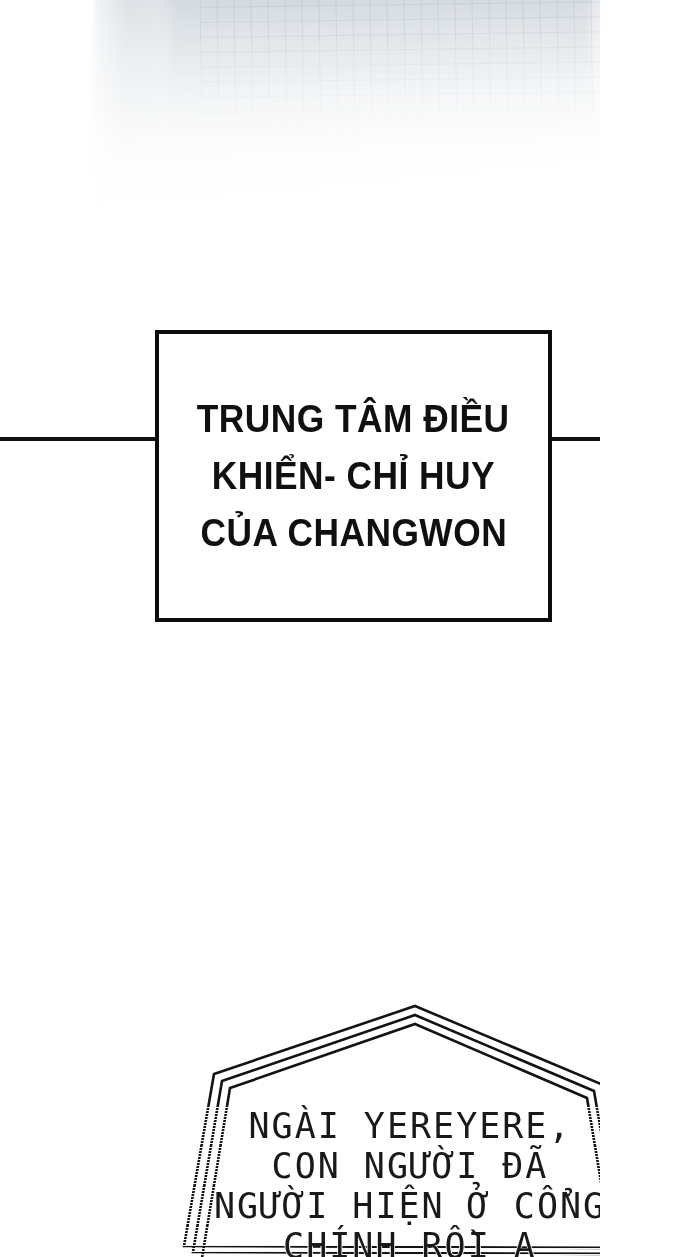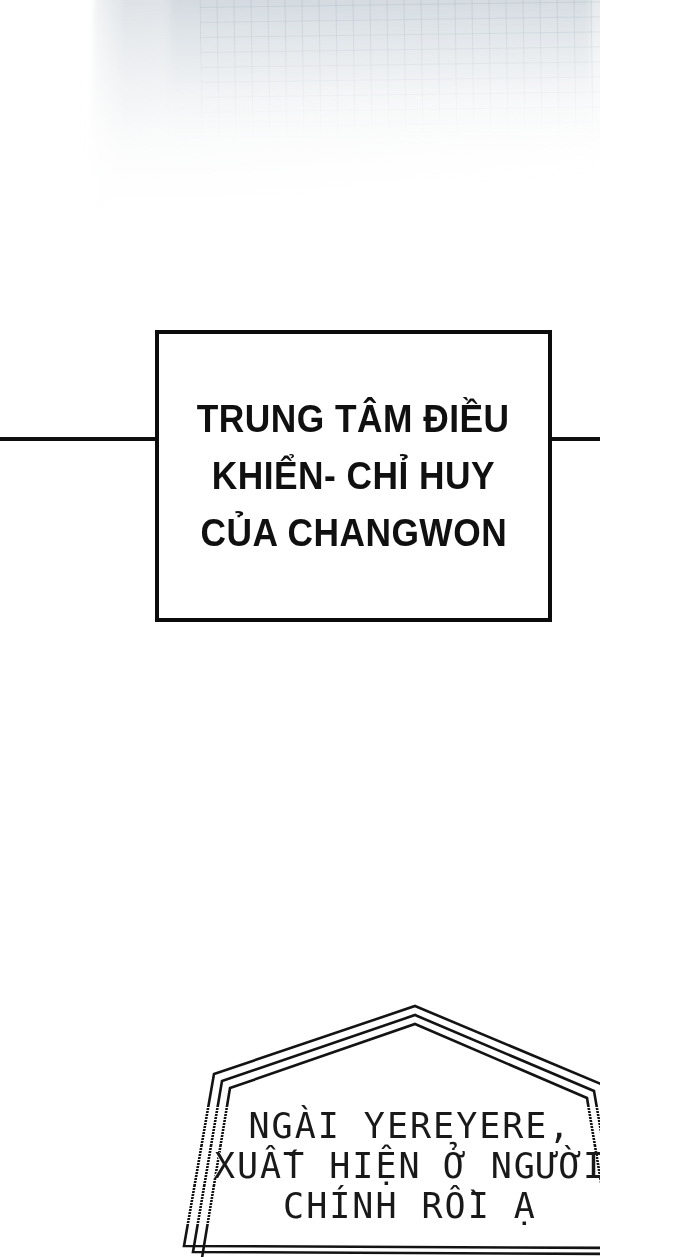--- a/index.html
+++ b/index.html
@@ -213,18 +213,19 @@
     <svg width="500" height="258" viewBox="0 0 500 258">
 
       <polygon points="255,10 437,86 466,240 28,238 58,76" fill="#ffffff" stroke="none"></polygon>
 
       <polygon points="255,4 441,82 470,246 24,244 54,72" fill="none" stroke="#141313" stroke-width="2.6" stroke-linejoin="miter"></polygon>
       <polygon points="255,13 434,89 462,252 33,250 62,79" fill="none" stroke="#141313" stroke-width="2.6" stroke-linejoin="miter"></polygon>
       <polygon points="255,22 427,96 454,258 42,256 70,86" fill="none" stroke="#141313" stroke-width="2.6" stroke-linejoin="miter"></polygon>
     </svg>
     <div class="bubble-text">
       <div class="bubble-line">NGÀI YEREYERE,</div>
-      <div class="bubble-line">XUẤT HIỆN Ở NGƯỜI</div>
+      <div class="bubble-line">CON NGƯỜI ĐÃ</div>
+      <div class="bubble-line">NGƯỜI HIỆN Ở CỔNG</div>
       <div class="bubble-line">CHÍNH RỒI Ạ</div>
     </div>
   </div>
 
 </div>
 
 </body></html>

